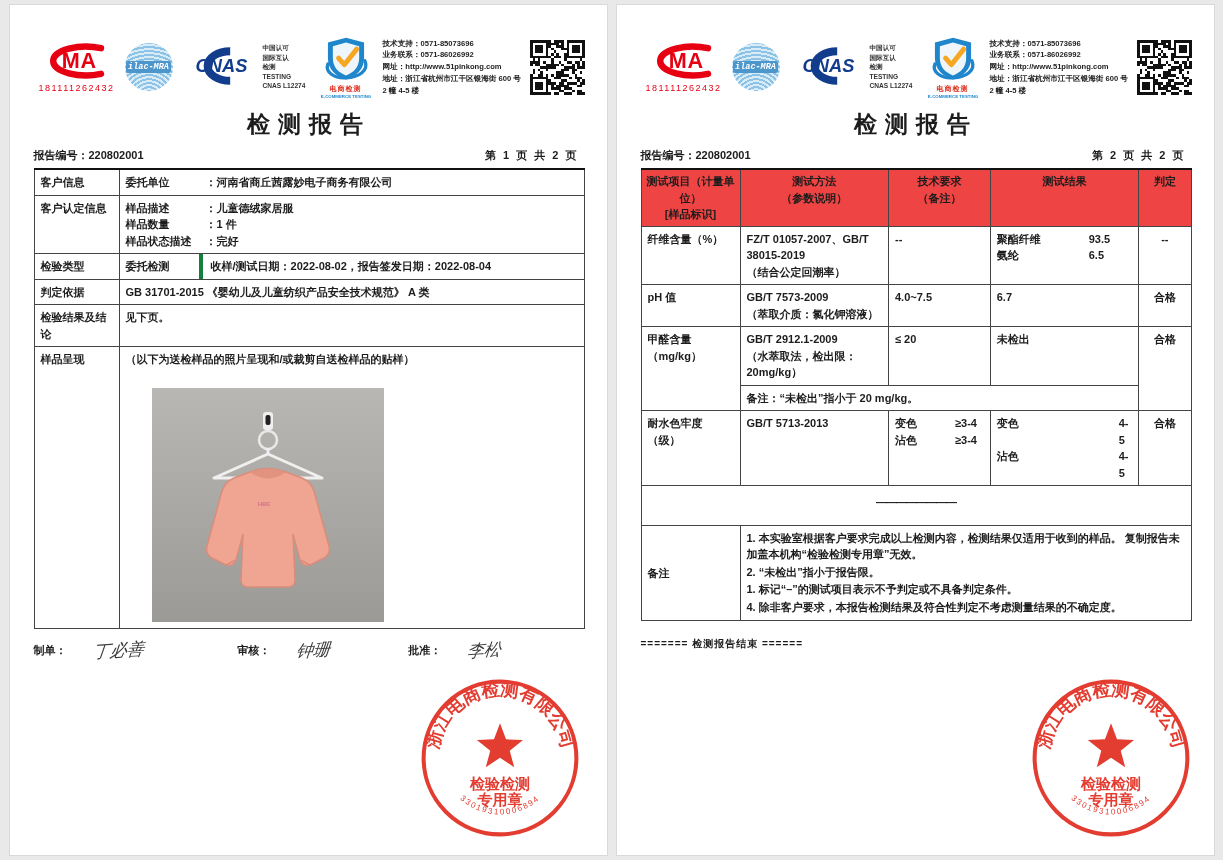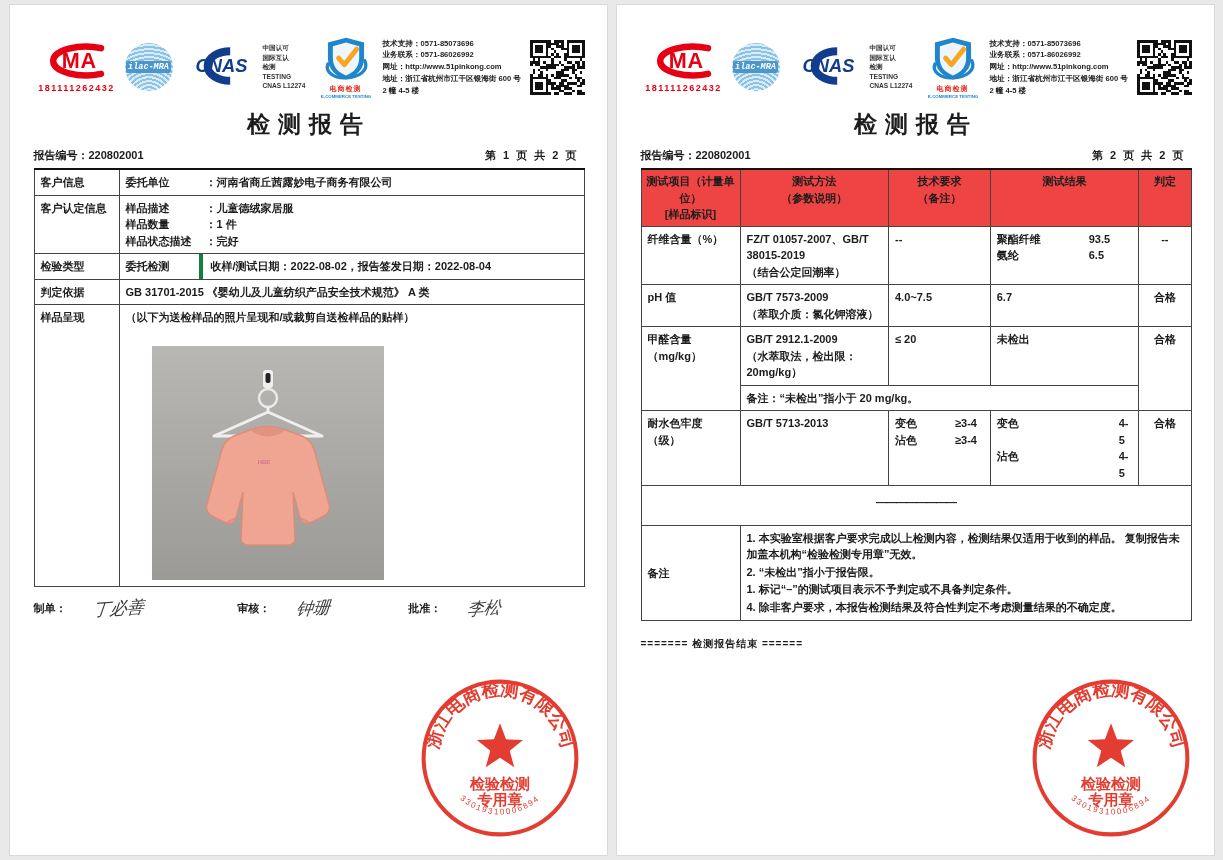--- a/index.html
+++ b/index.html
@@ -18,21 +18,21 @@
     width:599px; height:852px;
     margin-top:4px;
     background:#fff;
     border:1px solid #d9d9d9;
     padding:30px 22px 0 24px;
     overflow:hidden;
   }
   
   .hdr { display:flex; align-items:center; gap:5px; height:64px; }
   .cma { width:86px; text-align:center; flex:0 0 auto; }
-  .cma-num { color:#e60012; font-size:9px; font-weight:bold; letter-spacing:1.5px; margin-top:-2px; }
+  .cma-num { color:#e60012; font-size:9px; font-weight:normal; letter-spacing:1.5px; margin-top:-2px; }
   .ilac {
     width:48px; height:48px; border-radius:50%; flex:0 0 auto;
     background:repeating-radial-gradient(circle at 50% 115%, #d8ecf8 0 2px, #8cc2e6 2px 4px);
     display:flex; align-items:center; justify-content:center;
   }
   .ilac span {
     background:#4d96cc; color:#fff; font-weight:bold; font-style:italic;
     font-size:8.5px; padding:1px 2px; border-radius:2px; letter-spacing:0;font-family:Liberation Mono, monospace;
   }
   .cnas { width:80px; flex:0 0 auto; position:relative; height:44px; }
@@ -334,20 +334,24 @@
           <div class="split-l">委托检测</div>
           <div class="split-r">收样/测试日期：2022-08-02，报告签发日期：2022-08-04</div>
         </div>
       </td>
     </tr>
     <tr>
       <td class="info-label">判定依据</td>
       <td>GB 31701-2015 《婴幼儿及儿童纺织产品安全技术规范》 A 类</td>
     </tr>
     <tr>
+      <td class="info-label">检验结果及结论</td>
+      <td style="height:40px">见下页。</td>
+    </tr>
+    <tr>
       <td class="info-label">样品呈现</td>
       <td class="sample-cell">
         <div>（以下为送检样品的照片呈现和/或裁剪自送检样品的贴样）</div>
         <div class="photo">
           <svg viewBox="0 0 232 234" width="232" height="234">
             <defs>
               <linearGradient id="wall" x1="0" y1="0" x2="0" y2="1">
                 <stop offset="0" stop-color="#b9b7b4"></stop>
                     <stop offset="1" stop-color="#9c9a97"></stop>
               </linearGradient>

